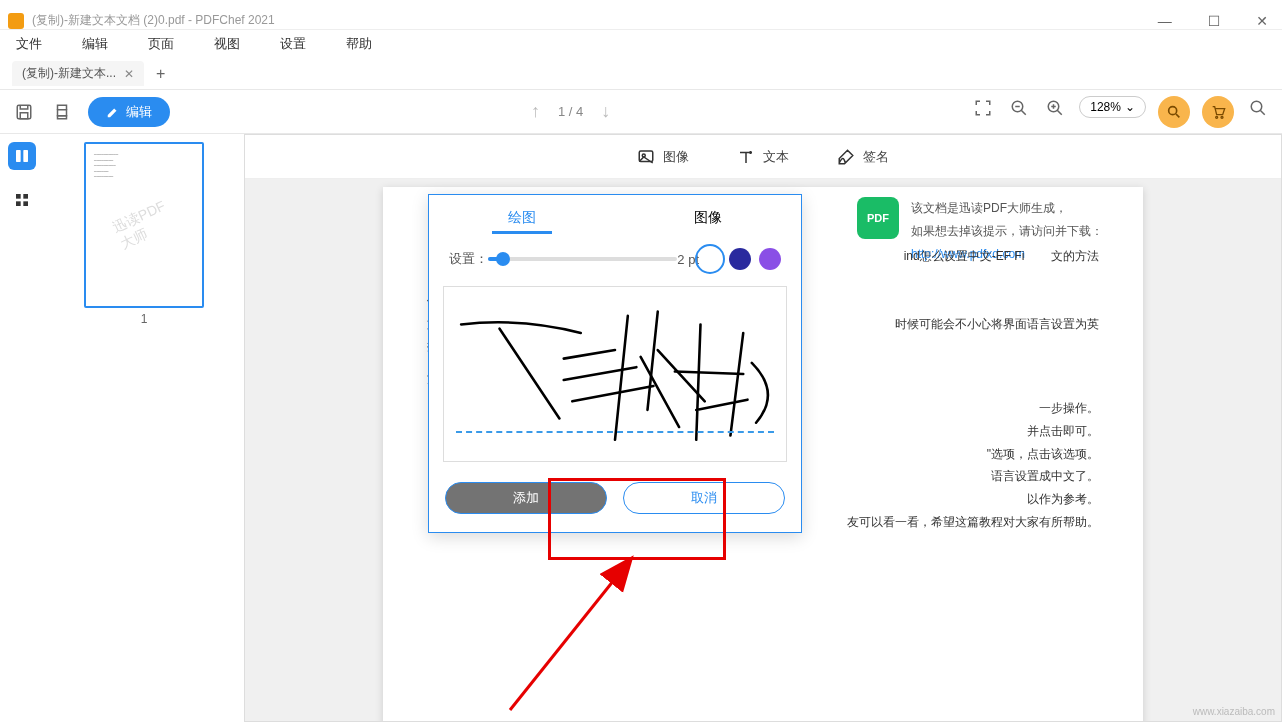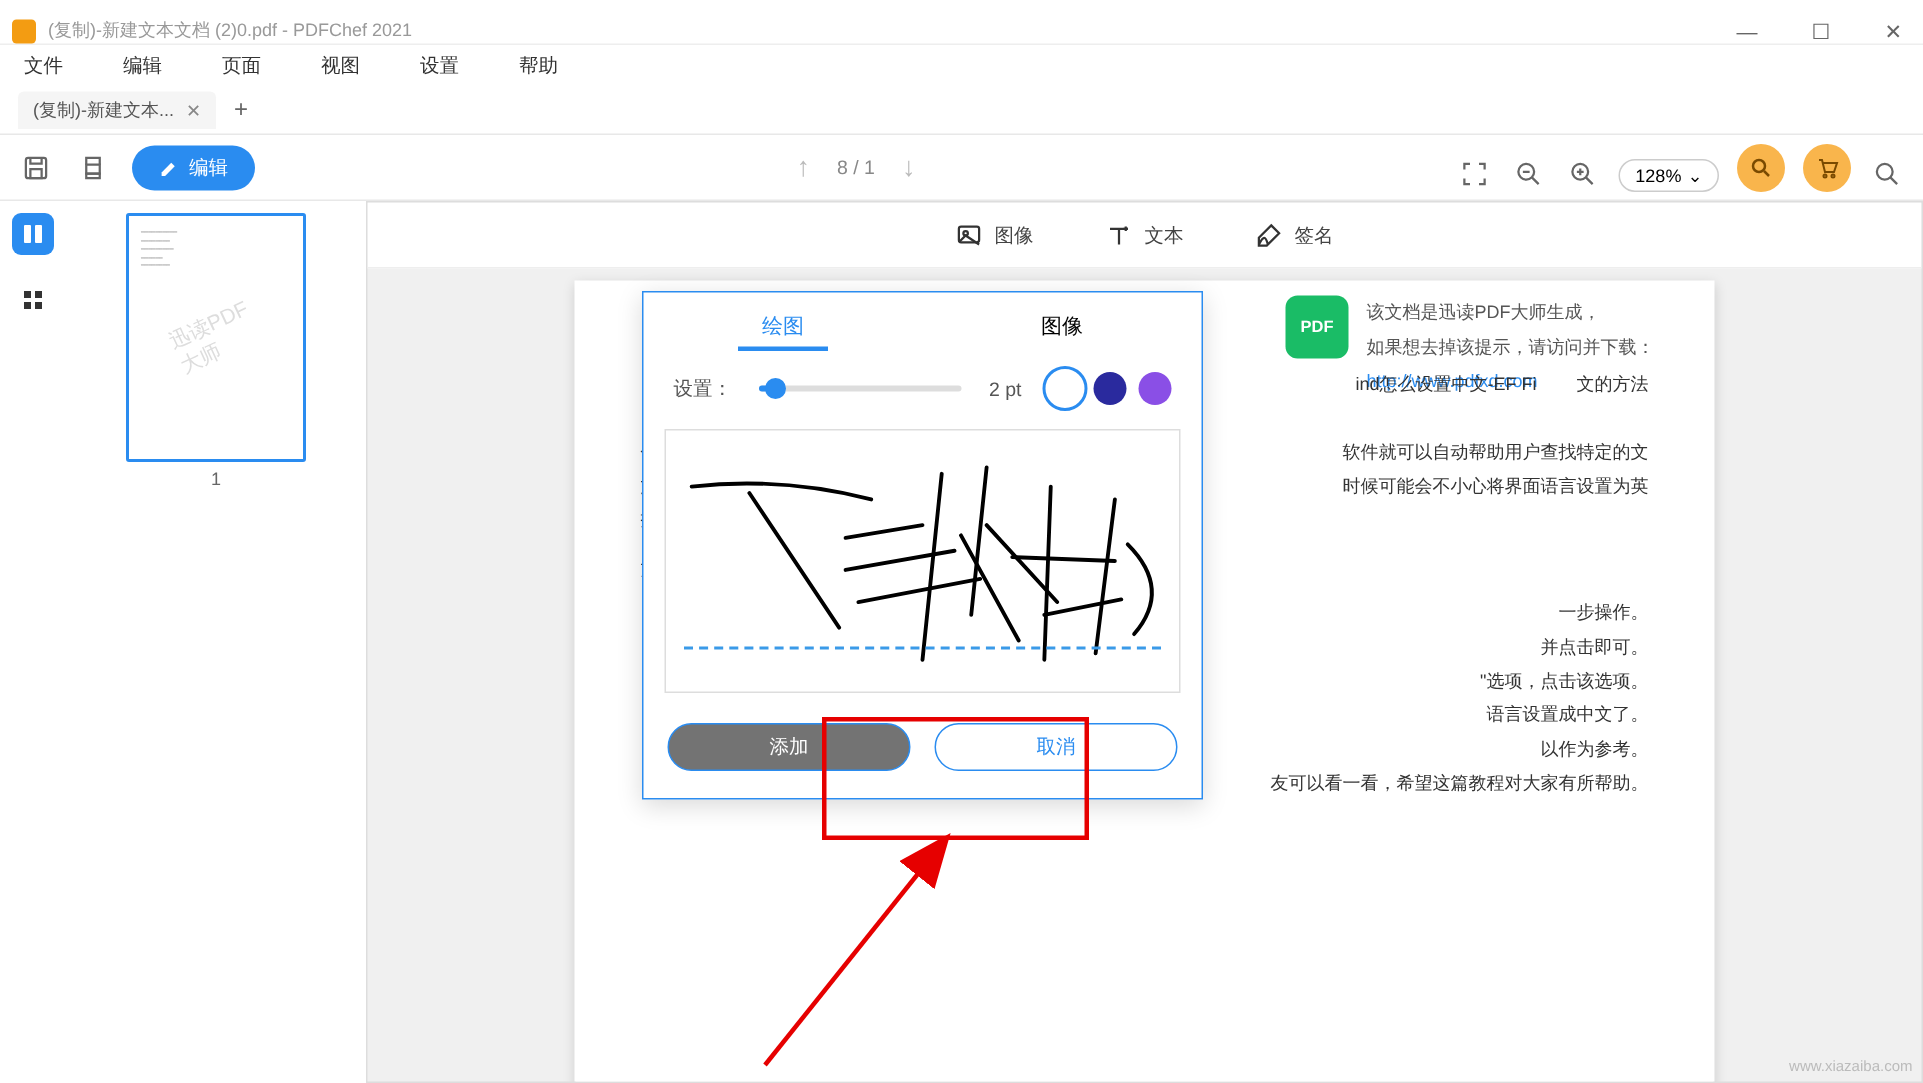--- a/index.html
+++ b/index.html
@@ -15,21 +15,21 @@
 .tab { display:flex; align-items:center; background:#f5f5f5; padding:4px 10px; border-radius:4px 4px 0 0; font-size:12px; color:#555; gap:8px; }
 .tab-close { cursor:pointer; color:#888; }
 .tab-add { margin-left:12px; font-size:16px; color:#666; cursor:pointer; }
 .toolbar { height:44px; display:flex; align-items:center; padding:0 12px; gap:14px; border-bottom:1px solid #e8e8e8; }
 .tb-icon { width:24px; height:24px; display:flex; align-items:center; justify-content:center; color:#555; cursor:pointer; }
 .edit-btn { display:flex; align-items:center; gap:6px; background:#2a8cf0; color:#fff; padding:6px 18px; border-radius:18px; font-size:13px; cursor:pointer; }
 .pencil-icon { width:14px; height:14px; }
 .spacer { flex:1; }
 .page-nav { display:flex; align-items:center; gap:18px; color:#888; font-size:13px; }
 .arrow { font-size:18px; cursor:pointer; color:#bbb; }
-.tb-right { display:flex; align-items:flex-end; gap:12px; }
+.tb-right { display:flex; align-items:flex-start; gap:12px; }
 .zoom-box { border:1px solid #ccc; border-radius:14px; padding:3px 10px; font-size:12px; display:flex; align-items:center; gap:4px; }
 .circle-btn { width:32px; height:32px; border-radius:50%; display:flex; align-items:center; justify-content:center; cursor:pointer; }
 .orange-btn { background:#f9b54c; }
 .main { display:flex; height:588px; }
 .left-rail { width:44px; display:flex; flex-direction:column; align-items:center; padding-top:8px; gap:16px; }
 .rail-icon { width:28px; height:28px; border-radius:6px; display:flex; align-items:center; justify-content:center; cursor:pointer; }
 .rail-active { background:#2a8cf0; color:#fff; }
 .thumbs { width:200px; padding:8px; display:flex; flex-direction:column; align-items:center; }
 .thumb { width:120px; height:166px; border:2px solid #2a8cf0; border-radius:2px; background:#fff; position:relative; overflow:hidden; }
 .thumb-lines { padding:8px; font-size:4px; color:#aaa; line-height:1.4; }
@@ -41,21 +41,21 @@
 .page { position:absolute; left:50%; top:52px; transform:translateX(-50%); width:760px; height:980px; background:#fff; box-shadow:0 2px 8px rgba(0,0,0,0.15); padding:50px 44px; font-size:12px; color:#333; line-height:1.9; }
 .page h4 { font-size:12px; font-weight:normal; margin:10px 0 6px; }
 .page p { text-indent:2em; }
 .promo { position:absolute; right:40px; top:10px; display:flex; gap:12px; font-size:12px; color:#555; }
 .pdf-box { width:42px; height:42px; background:#1abc66; border-radius:8px; display:flex; align-items:center; justify-content:center; color:#fff; font-weight:bold; font-size:11px; }
 .promo a { color:#2a8cf0; }
 .dialog { position:absolute; left:428px; top:194px; width:374px; background:#fff; border:1px solid #2a8cf0; box-shadow:0 4px 16px rgba(0,0,0,0.15); }
 .dlg-tabs { display:flex; justify-content:space-around; padding:10px 0 4px; font-size:14px; }
 .dlg-tab { padding:4px 16px; cursor:pointer; }
 .dlg-tab.active { color:#2a8cf0; border-bottom:3px solid #2a8cf0; }
-.dlg-settings { display:flex; align-items:center; padding:10px 20px; gap:18px; font-size:13px; color:#555; }
+.dlg-settings { display:flex; align-items:center; padding:10px 20px; gap:0; font-size:13px; color:#555; }
 .slider { flex:1; position:relative; height:4px; background:#ddd; border-radius:2px; }
 .slider-fill { position:absolute; left:0; top:0; height:4px; width:8%; background:#2a8cf0; border-radius:2px; }
 .slider-thumb { position:absolute; left:8%; top:-5px; width:14px; height:14px; background:#2a8cf0; border-radius:50%; transform:translateX(-50%); }
 .colors { display:flex; gap:8px; }
 .color-dot { width:22px; height:22px; border-radius:50%; cursor:pointer; }
 .color-dot.sel { outline:2px solid #2a8cf0; outline-offset:2px; }
 .draw-area { margin:6px 14px 12px; height:176px; border:1px solid #ddd; position:relative; background:#fff; }
 .draw-baseline { position:absolute; left:12px; right:12px; bottom:28px; border-top:2px dashed #3a9ae8; }
 .dlg-btns { display:flex; justify-content:space-around; padding:8px 16px 18px; gap:16px; position:relative; }
 .dlg-btn { flex:1; padding:6px 0; border-radius:18px; font-size:13px; text-align:center; cursor:pointer; }
@@ -112,21 +112,21 @@
     </div>
   <div class="edit-btn">
     <svg class="pencil-icon" viewBox="0 0 24 24" fill="#fff">
         <path d="M3 17l11-11 4 4L7 21H3v-4z"></path>
       </svg>
     <span>编辑</span>
   </div>
   <div class="spacer"></div>
   <div class="page-nav">
     <span class="arrow">↑</span>
-    <span>8 / 1</span>
+    <span>1 / 4</span>
     <span class="arrow">↓</span>
   </div>
   <div class="spacer"></div>
   <div class="tb-right">
     <div class="tb-icon">
         <svg width="18" height="18" viewBox="0 0 24 24" fill="none" stroke="#666" stroke-width="2">
           <path d="M3 8V3h5M21 8V3h-5M3 16v5h5M21 16v5h-5"></path>
         </svg>
       </div>
     <div class="tb-icon">
@@ -226,21 +226,20 @@
           <a>http://www.pdfxd.com</a>
         </div>
       </div>
       <div style="position:absolute;right:44px;top:58px;font-size:12px;">
         <span>ind怎么设置中文-EF Fi</span>&nbsp;&nbsp;&nbsp;&nbsp;&nbsp;&nbsp;&nbsp;&nbsp;<span>文的方法</span>
       </div>
       <div style="height:30px"></div>
       <p>　　EF Find是一法</p>
       <div style="display:flex;justify-content:space-between;">
           <span>件：此外，该软件还具备压</span>
-          <span>软件就可以自动帮助用户查找特定的文</span>
         </div>
       <div style="display:flex;justify-content:space-between;">
           <span>文，这给英语基础较差的朋</span>
           <span>时候可能会不小心将界面语言设置为英</span>
         </div>
       <div style="display:flex;justify-content:space-between;">
           <span>操作方法，有需要的朋友可</span>
         </div>
       <h4>方法步骤</h4>
       <div style="display:flex;justify-content:space-between;margin-left:2em;">

